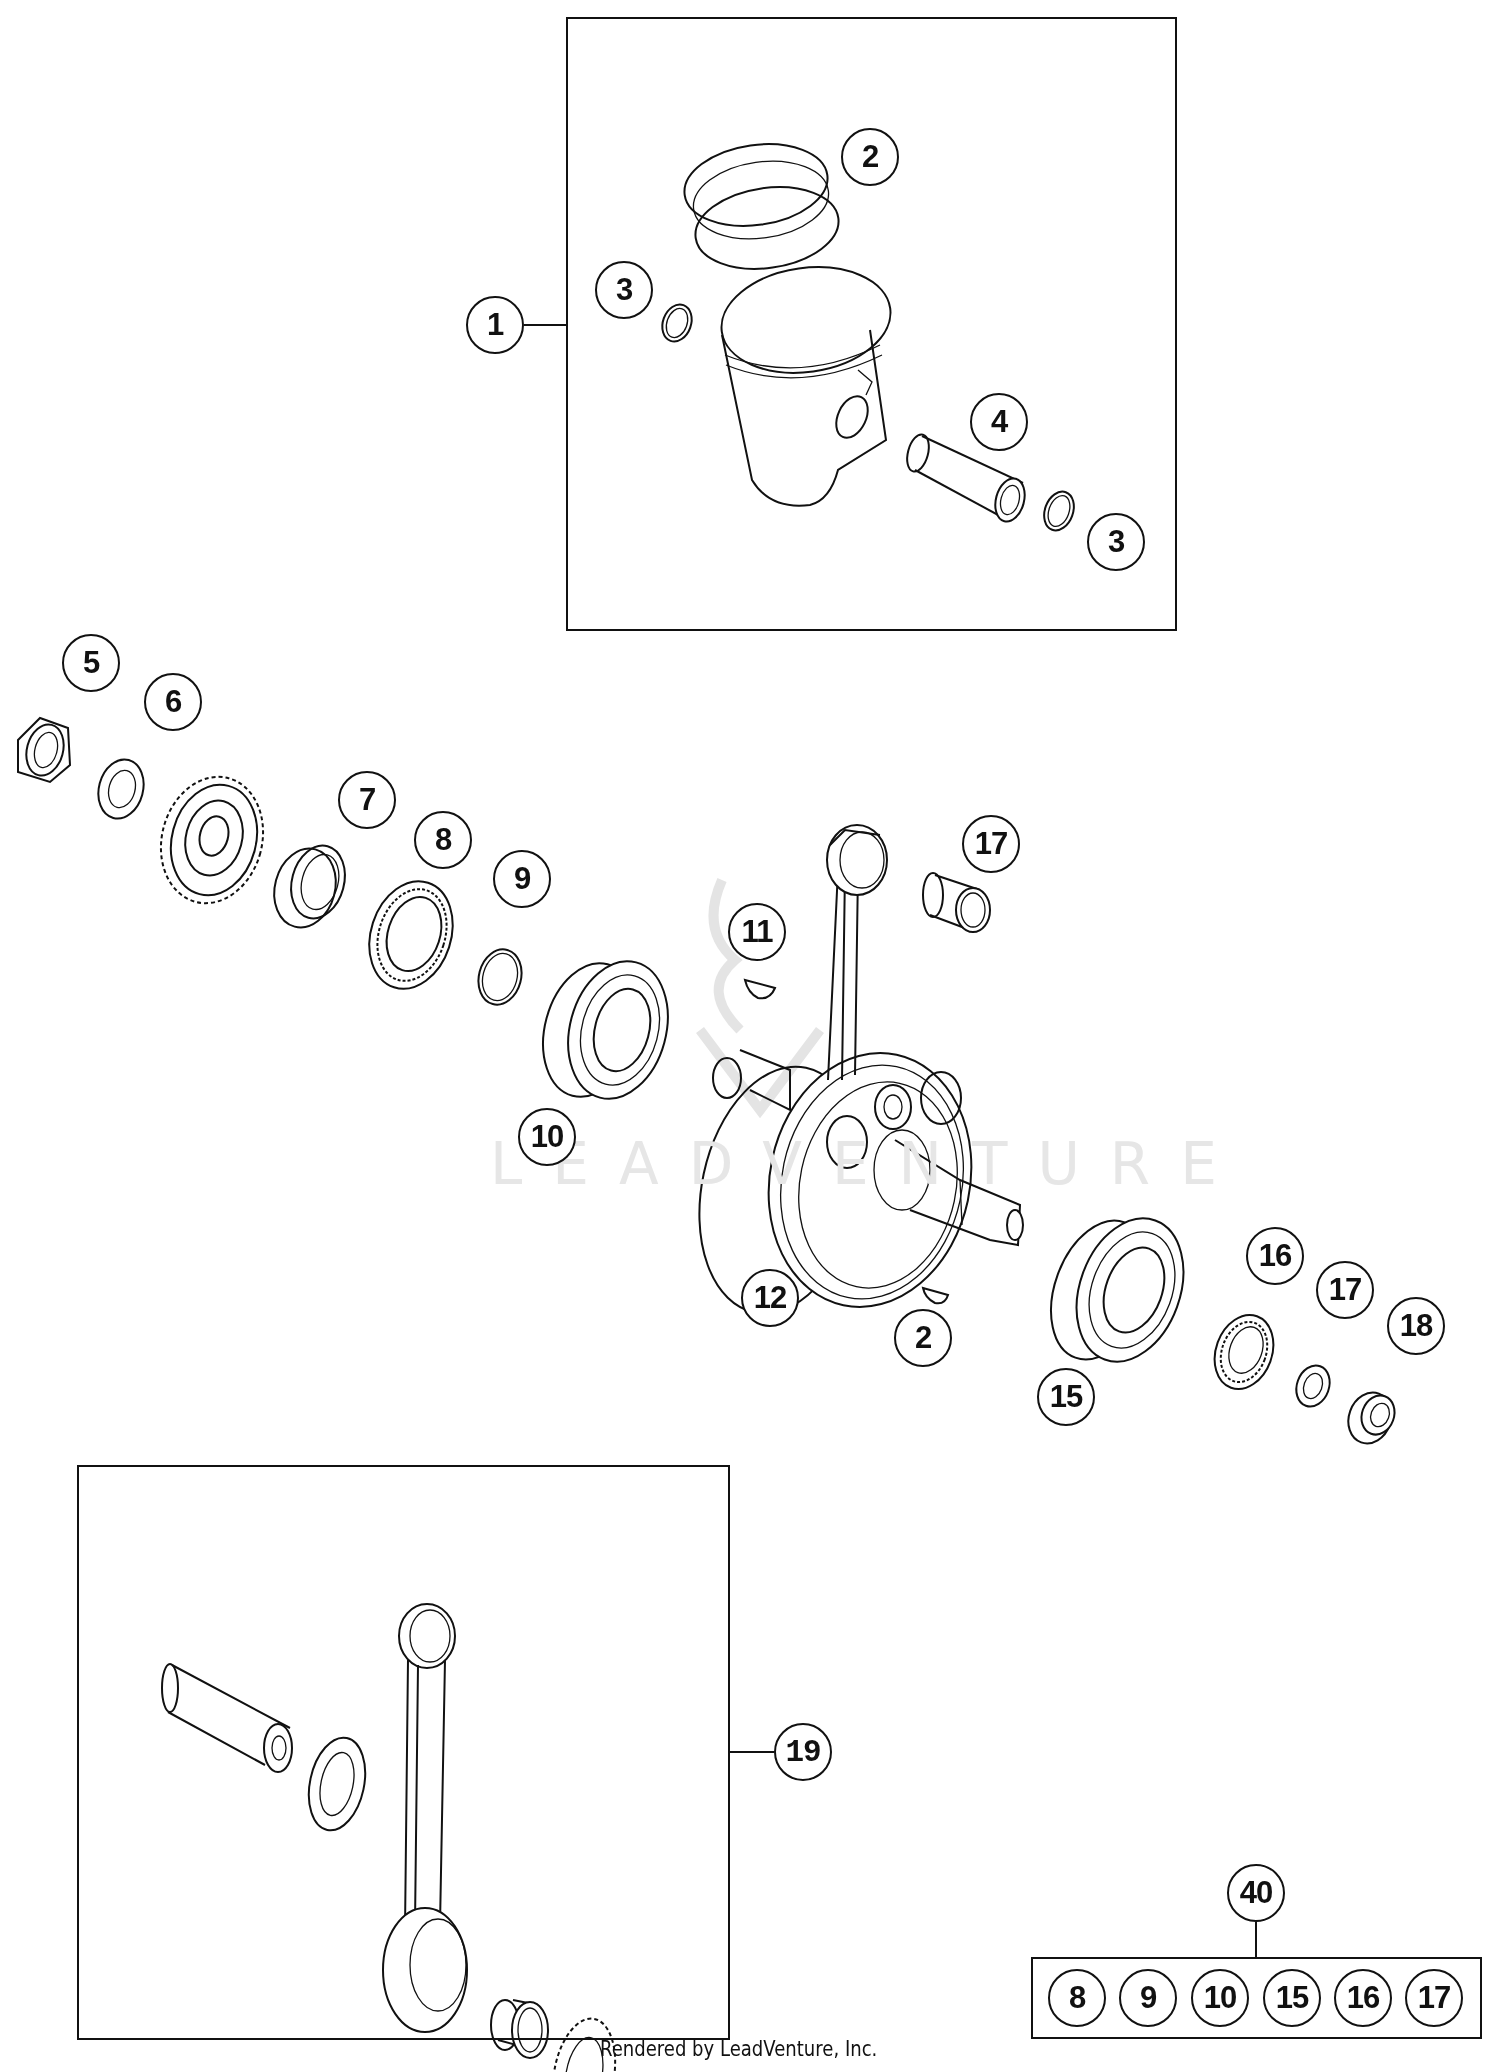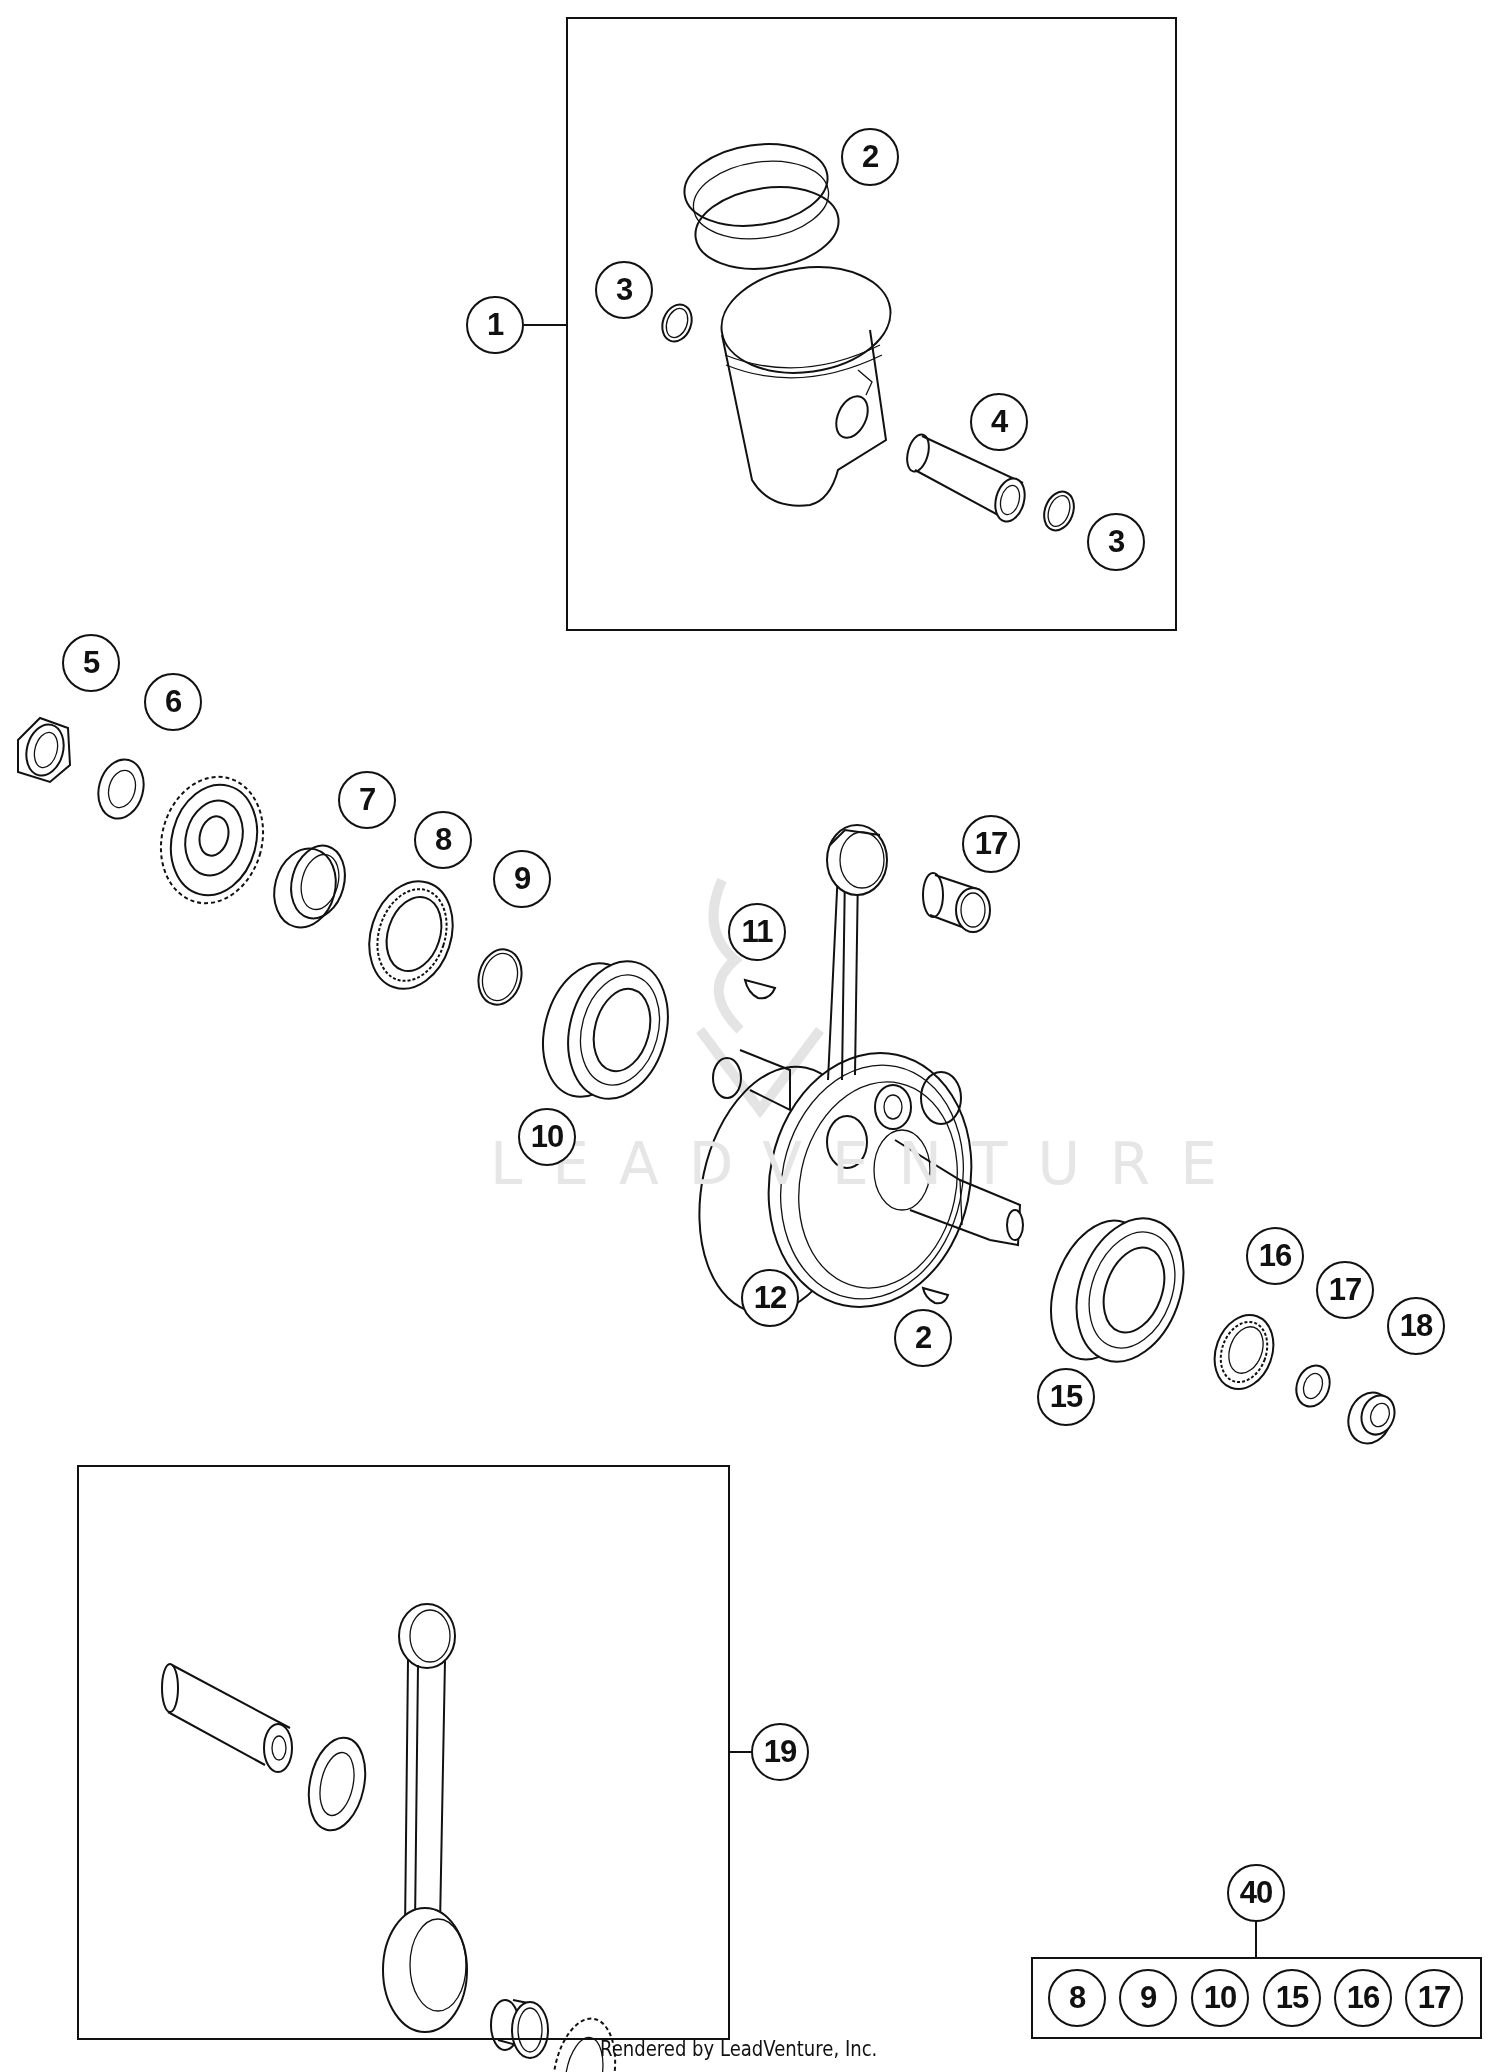--- a/index.html
+++ b/index.html
@@ -212,21 +212,21 @@
   <div class="callout" style="left:522px;top:879px;">9</div>
   <div class="callout" style="left:547px;top:1137px;">10</div>
   <div class="callout" style="left:757px;top:932px;text-align:right;">11</div>
   <div class="callout" style="left:770px;top:1298px;">12</div>
   <div class="callout" style="left:923px;top:1338px;">2</div>
   <div class="callout" style="left:991px;top:844px;">17</div>
   <div class="callout" style="left:1066px;top:1397px;">15</div>
   <div class="callout" style="left:1275px;top:1256px;">16</div>
   <div class="callout" style="left:1345px;top:1290px;">17</div>
   <div class="callout" style="left:1416px;top:1326px;">18</div>
-  <div class="callout" style="left:780px;top:1752px;">19</div>
+  <div class="callout" style="left:803px;top:1752px;font-family:Liberation Mono, monospace;">19</div>
   <div class="callout" style="left:1256px;top:1893px;">40</div>
 
   <div class="callout" style="left:1077px;top:1998px;">8</div>
   <div class="callout" style="left:1148px;top:1998px;">9</div>
   <div class="callout" style="left:1220px;top:1998px;">10</div>
   <div class="callout" style="left:1292px;top:1998px;">15</div>
   <div class="callout" style="left:1363px;top:1998px;">16</div>
   <div class="callout" style="left:1434px;top:1998px;">17</div>
 
   <div class="credit">Rendered by LeadVenture, Inc.</div>

